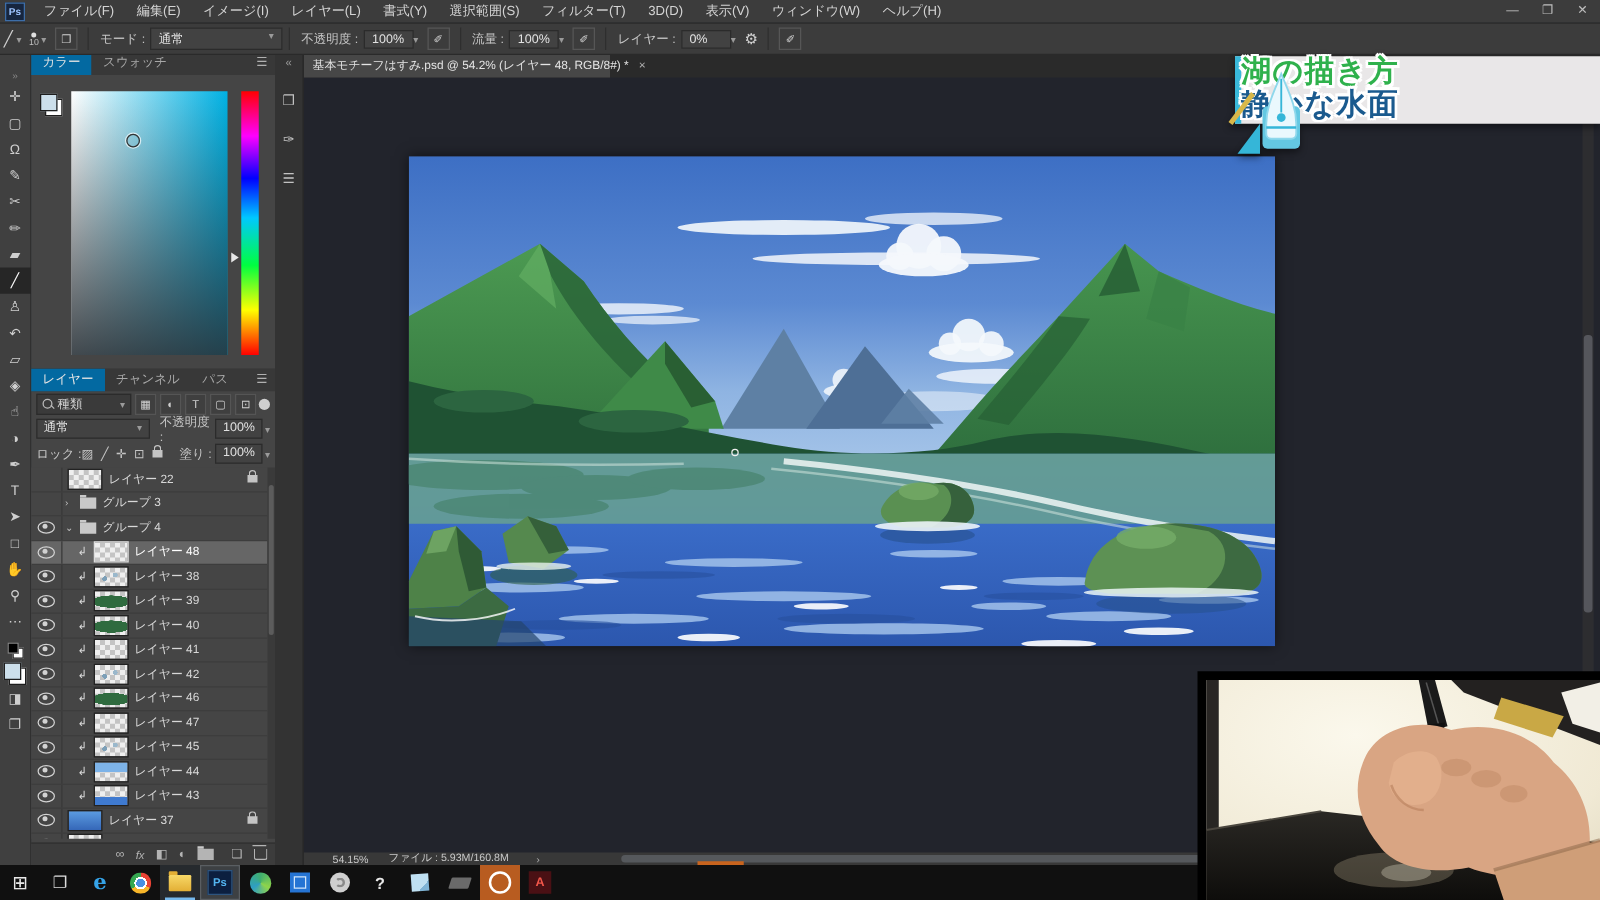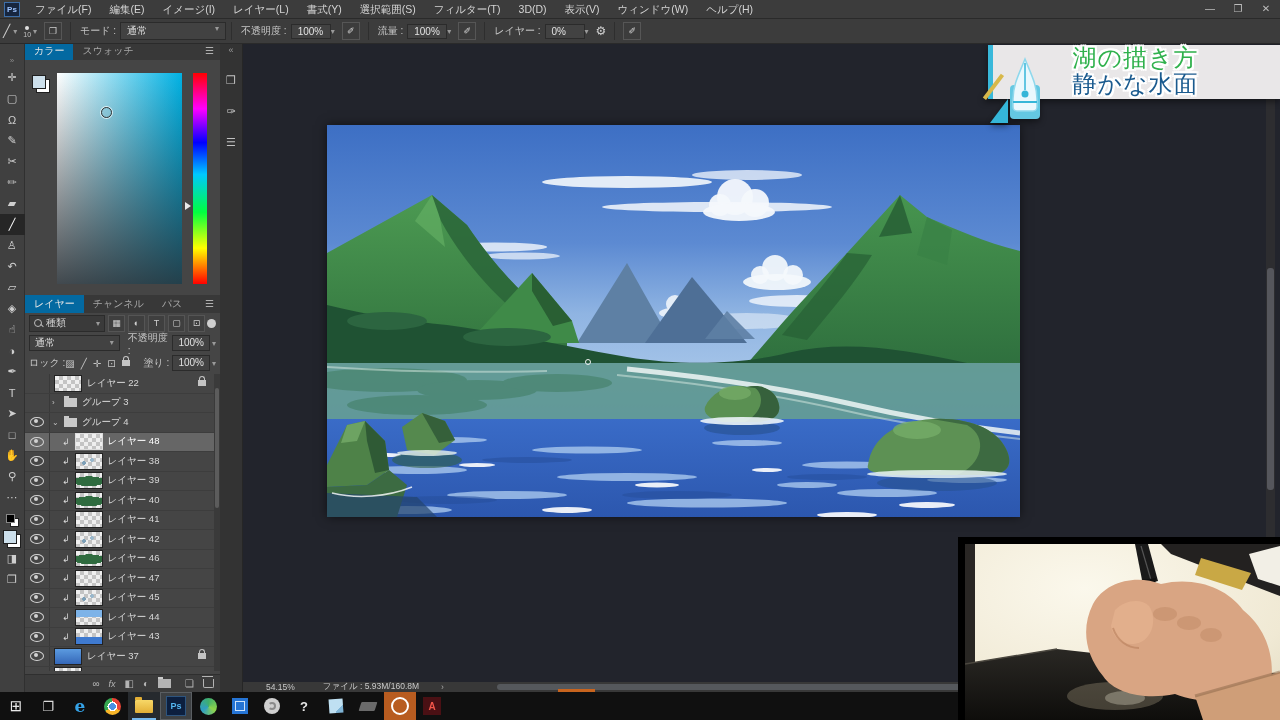--- a/index.html
+++ b/index.html
@@ -111,21 +111,21 @@
   #doc-tab{background:#474747;display:flex;align-items:center;padding:0 8px;font-size:9.5px;color:#e4e4e4;max-width:230px;white-space:nowrap;}
   #doc-tab .close{margin-left:8px;color:#b0b0b0;}
   #canvas-zone{left:242px;top:62px;width:1038px;height:620px;background:#22242c;z-index:1;}
   #painting{left:327px;top:125px;width:693px;height:392px;box-shadow:0 0 10px rgba(0,0,0,.55);z-index:2;}
   #v-scroll{left:1266px;top:62px;width:9px;height:620px;background:#2d2d30;z-index:3;}
   #v-scroll .sthumb{position:absolute;left:1px;top:206px;width:7px;height:222px;background:#55565c;border-radius:3px;}
 
   
   #status-bar{left:242px;top:682px;width:1038px;height:10px;background:#383838;display:flex;align-items:center;font-size:8.5px;color:#c9c9c9;z-index:3;}
   #status-zoom{margin-left:8px;padding-left:16px;}
-  #status-file{margin-left:28px;}
+  #status-file{margin-left:16px;}
   #status-arrow{margin-left:22px;color:#aaa;}
   #h-scroll{position:absolute;left:255px;top:2px;width:765px;height:6px;background:#55585c;border-radius:3px;}
   #flash-strip{left:558px;top:689px;width:37px;height:3px;background:#c8641e;z-index:6;}
 
   
   #taskbar{left:0;top:692px;width:1280px;height:28px;background:#101010;display:flex;z-index:7;}
   .tb-btn{width:32px;height:28px;display:flex;align-items:center;justify-content:center;position:relative;}
   .tb-btn.open{background:#262a2e;}
   .tb-btn.open::after{content:'';position:absolute;left:4px;bottom:0;right:4px;height:2px;background:#76b9ed;}
   .tb-btn.active{background:#3d4043;border:1px solid #5a5e62;box-sizing:border-box;}
@@ -146,21 +146,21 @@
   .ic-camtasia::after{content:'';position:absolute;inset:4px;border-radius:50%;border:2px solid #8a8a8a;border-left-color:transparent;}
   .ic-help{color:#e8e8e8;font-weight:bold;font-size:13px;}
   .ic-notes{width:14px;height:14px;background:linear-gradient(135deg,#bfe0f2 70%,#7fb4d6 70%);transform:rotate(-4deg);}
   .ic-tablet{width:16px;height:9px;background:#6a6a6a;transform:skewX(-18deg);border-radius:1px;}
   .ic-wacom{width:14px;height:14px;border:2.5px solid #fff;border-radius:50%;}
   .ic-acrobat{width:18px;height:18px;background:#4a1014;color:#f2564a;font-weight:bold;font-size:10px;display:flex;align-items:center;justify-content:center;}
 
   
   #banner{left:988px;top:45px;width:292px;height:78px;z-index:10;filter:drop-shadow(0 3px 3px rgba(0,0,0,.45));}
   #banner-main{position:absolute;left:0;top:0;right:0;height:54px;background:#e9e7e8;border-left:5px solid #39b8da;box-sizing:border-box;}
-  .b-line{text-align:center;padding-right:2px;font-weight:normal;font-size:24px;line-height:26px;letter-spacing:1px;
+  .b-line{text-align:left;padding-right:2px;font-weight:bold;font-size:24px;line-height:26px;letter-spacing:1px;
     text-shadow:-2px -2px 0 #fff,2px -2px 0 #fff,-2px 2px 0 #fff,2px 2px 0 #fff,0 -2px 0 #fff,0 2px 0 #fff,-2px 0 0 #fff,2px 0 0 #fff;}
   #b-line1{color:#2fb14c;}
   #b-line2{color:#1a5a8e;}
   #banner-band{position:absolute;left:20px;top:54px;right:0;height:24px;background:#35b6d8;color:#fff;font-weight:bold;font-size:16px;line-height:24px;text-align:right;padding-right:10px;box-sizing:border-box;}
   #band-slant{position:absolute;left:2px;top:54px;width:0;height:0;border-bottom:24px solid #35b6d8;border-left:18px solid transparent;}
   #band-gold{position:absolute;left:-2px;top:51px;width:30px;height:4px;background:#d8b84a;transform:rotate(-53deg);transform-origin:left bottom;}
   #nib-badge{position:absolute;left:22px;top:40px;width:30px;height:34px;background:#64c8e2;border-radius:4px;}
   #nib{position:absolute;left:20px;top:12px;width:34px;height:58px;}
 
   
@@ -463,20 +463,26 @@
 
   <div id="collapsed-dock" class="abs">
     <div id="dock-collapse">«</div>
     <div id="dock-icons" style="display:flex;flex-direction:column;align-items:center;">
         <span class="dock-ic">❒</span>
         <span class="dock-ic">✑</span>
         <span class="dock-ic">☰</span>
       </div>
   </div>
 
+  <div id="doc-tabbar" class="abs">
+    <div id="doc-tab">
+      <span>基本モチーフはすみ.psd @ 54.2% (レイヤー 48, RGB/8#) *</span>
+      <span class="close">×</span>
+    </div>
+  </div>
 
   <div id="canvas-zone" class="abs"></div>
 
   <svg id="painting" class="abs" viewBox="0 0 693 392" xmlns="http://www.w3.org/2000/svg">
     <defs>
       <linearGradient id="skyG" x1="0" y1="0" x2="0" y2="1">
         <stop offset="0" stop-color="#3d6fc4"></stop>
           <stop offset="0.45" stop-color="#5c8ad2"></stop>
         <stop offset="0.72" stop-color="#8fb4e2"></stop>
           <stop offset="1" stop-color="#aac8ea"></stop>

